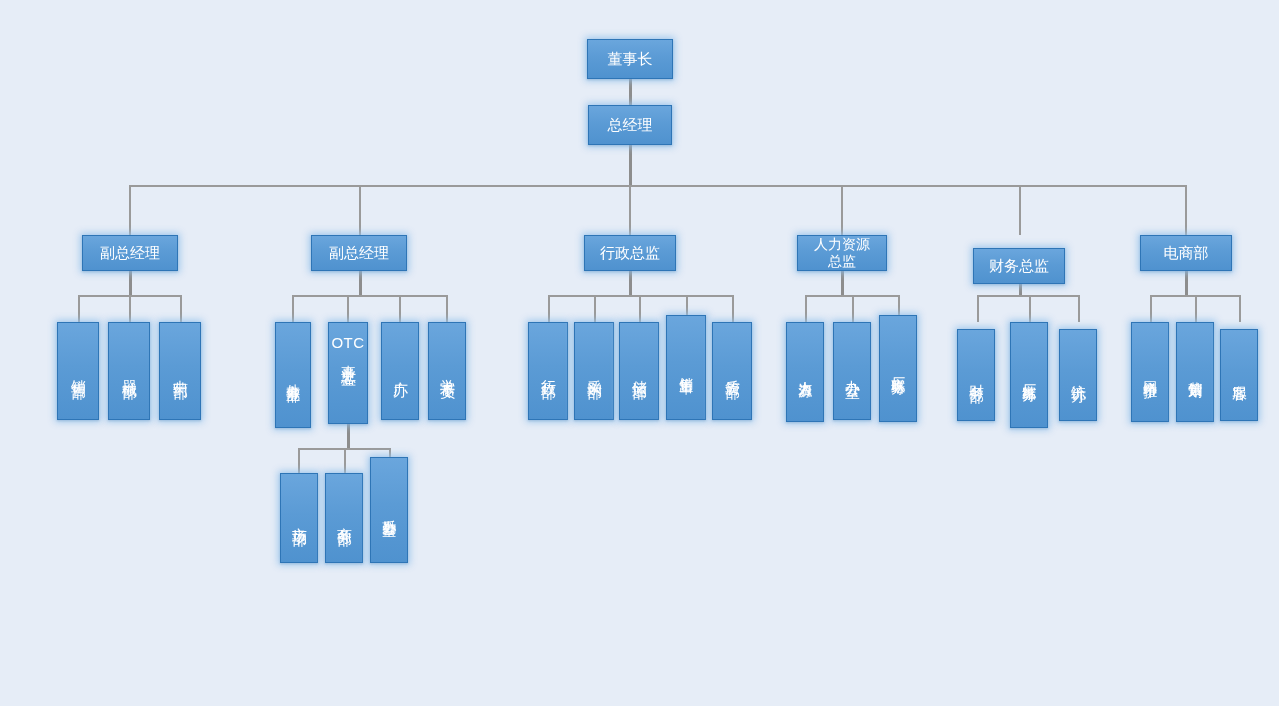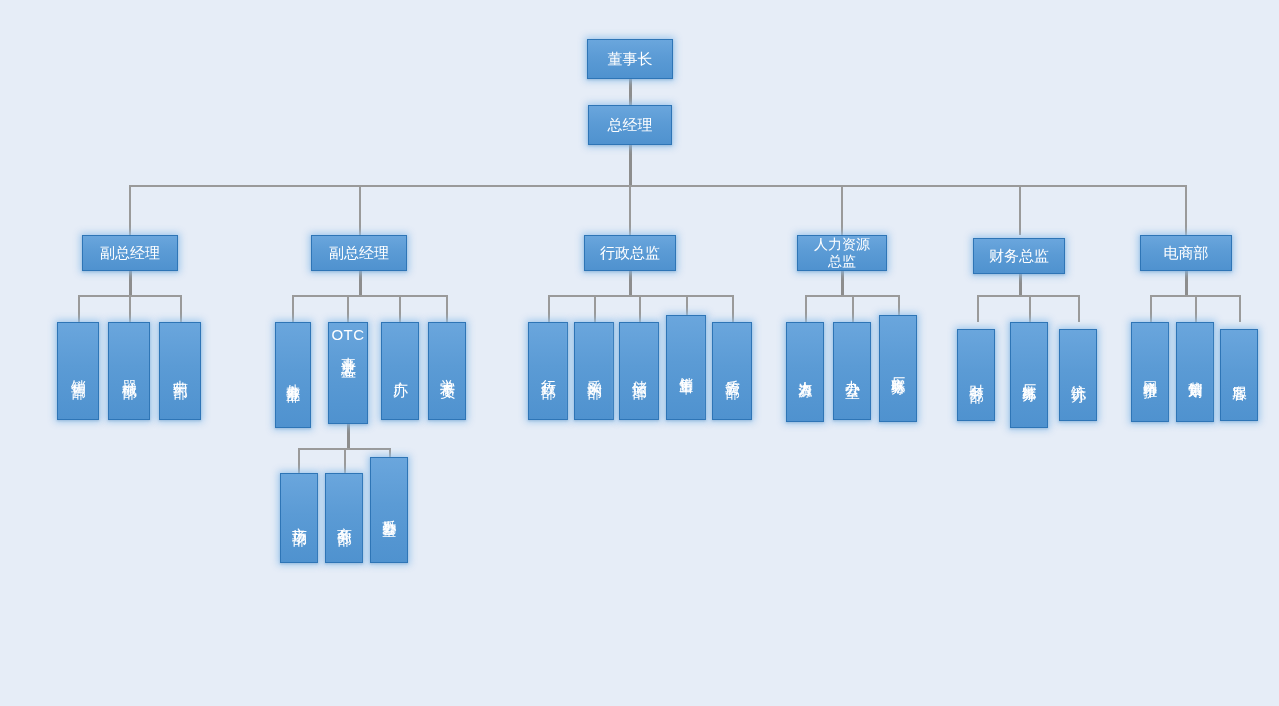--- a/index.html
+++ b/index.html
@@ -74,21 +74,21 @@
     writing-mode: vertical-rl;
     text-orientation: upright;
     letter-spacing: 2px;
     white-space: nowrap;
   }
   .node.v-text.small .lbl { font-size: 14px; letter-spacing: 1px; }
   
   .node.mixed {
     flex-direction: column;
     justify-content: flex-start;
-    padding-top: 4px;
+    padding-top: 12px;
   }
   .node.mixed .cap {
     font-size: 15px;
     letter-spacing: 0.5px;
     display: block;
   }
   .node.mixed .lbl {
     writing-mode: vertical-rl;
     text-orientation: upright;
     letter-spacing: 2px;
@@ -174,21 +174,21 @@
   <div class="node h-text" style="left:311px; top:235px; width:96px; height:36px;">
     <span class="lbl">副总经理</span>
   </div>
   <div class="node h-text" style="left:584px; top:235px; width:92px; height:36px;">
     <span class="lbl">行政总监</span>
   </div>
   <div class="node h-text two-line" style="left:797px; top:235px; width:90px; height:36px;">
     <span class="lbl">人力资源
 总监</span>
   </div>
-  <div class="node h-text" style="left:973px; top:238px; width:92px; height:36px;">
+  <div class="node h-text" style="left:973px; top:248px; width:92px; height:36px;">
     <span class="lbl">财务总监</span>
   </div>
   <div class="node h-text" style="left:1140px; top:235px; width:92px; height:36px;">
     <span class="lbl">电商部</span>
   </div>
 
   <div class="node v-text" style="left:57px; top:322px; width:42px; height:98px;">
     <span class="lbl">销售部</span>
   </div>
   <div class="node v-text" style="left:108px; top:322px; width:42px; height:98px;">

